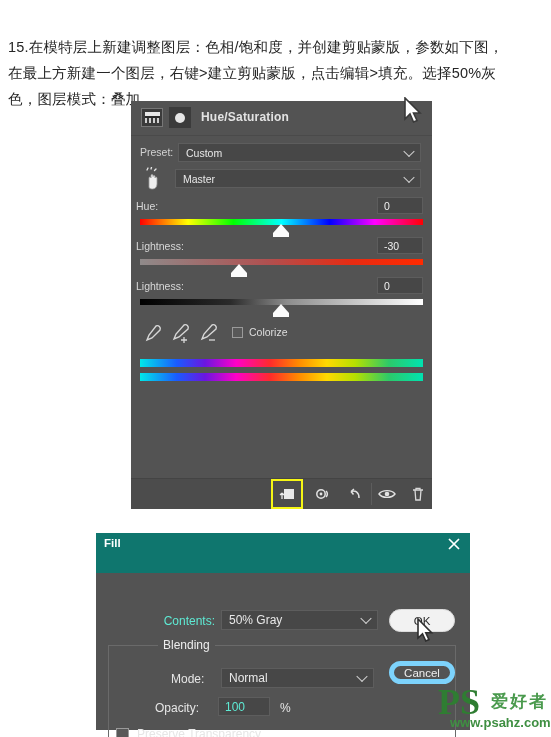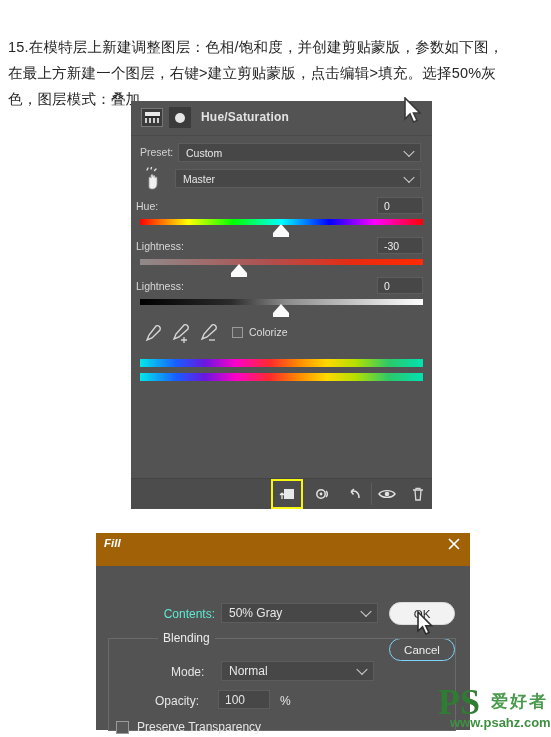--- a/index.html
+++ b/index.html
@@ -114,56 +114,56 @@
     display:flex;align-items:center;justify-content:center;}
   .tb-clip{left:142px;top:2px;width:28px;height:26px;outline:2px solid #f6f615;}
   .tb-sep{position:absolute;top:4px;width:1px;height:22px;background:#5d5d5d;}
 
   
   .fill-dialog{
     position:absolute;left:96px;top:533px;width:374px;height:197px;
     background:#535353;box-sizing:border-box;
   }
   .fill-title{
-    height:33px;background:#a16207;position:relative;font-style:italic;
+    height:40px;background:#0f766e;position:relative;
   }
   .fill-title-text{
     position:absolute;left:8px;top:4px;font-size:11.5px;color:#ffffff;font-weight:bold;
   }
   .fill-close{
     position:absolute;right:8px;top:3px;width:16px;height:16px;
   }
   .fill-body{position:relative;height:175px;}
   .lbl-contents{position:absolute;right:255px;top:41px;font-size:12px;color:#5eead4;}
   .dd-contents{
     position:absolute;left:125px;top:37px;width:157px;height:20px;font-size:12px;
   }
   .btn-pill{
     position:absolute;width:66px;height:23px;border-radius:12px;
     display:flex;align-items:center;justify-content:center;
     font-size:11.5px;box-sizing:border-box;
   }
   .btn-ok{left:293px;top:36px;background:#f2f2f2;color:#2a2a2a;border:1px solid #dcdcdc;}
-  .btn-cancel{left:293px;top:72px;background:#535353;color:#eeeeee;border:1px solid #7dd3fc;}
+  .btn-cancel{left:293px;top:88px;background:#535353;color:#eeeeee;border:5px solid #7dd3fc;}
 
   .blending-box{
     position:absolute;left:12px;top:72px;width:348px;height:93px;
     border:1px solid #6a6a6a;box-sizing:border-box;
   }
   .blending-legend{
     position:absolute;left:22px;top:65px;background:#535353;
     padding:0 5px;font-size:12px;color:#ededed;margin-left:40px;
   }
   .lbl-mode{position:absolute;left:75px;top:99px;font-size:12px;color:#e6e6e6;}
   .dd-mode{position:absolute;left:125px;top:95px;width:153px;height:20px;font-size:12px;}
   .lbl-opacity{position:absolute;left:59px;top:128px;font-size:12px;color:#e6e6e6;}
   .opacity-field{
     position:absolute;left:122px;top:124px;width:52px;height:19px;
     background:#474747;border:1px solid #5d5d5d;box-sizing:border-box;
-    color:#e5e5e5;font-size:12px;display:flex;align-items:center;padding-left:6px;
+    color:#5eead4;font-size:12px;display:flex;align-items:center;padding-left:6px;
   }
   .lbl-pct{position:absolute;left:184px;top:128px;font-size:12px;color:#e6e6e6;}
   .preserve-box{
     position:absolute;left:20px;top:155px;width:13px;height:13px;
     background:#585858;border:1px solid #9a9a9a;box-sizing:border-box;
   }
   .lbl-preserve{position:absolute;left:41px;top:154px;font-size:12px;color:#e6e6e6;}
 
   
   .watermark{position:absolute;left:438px;top:686px;width:113px;height:51px;}

